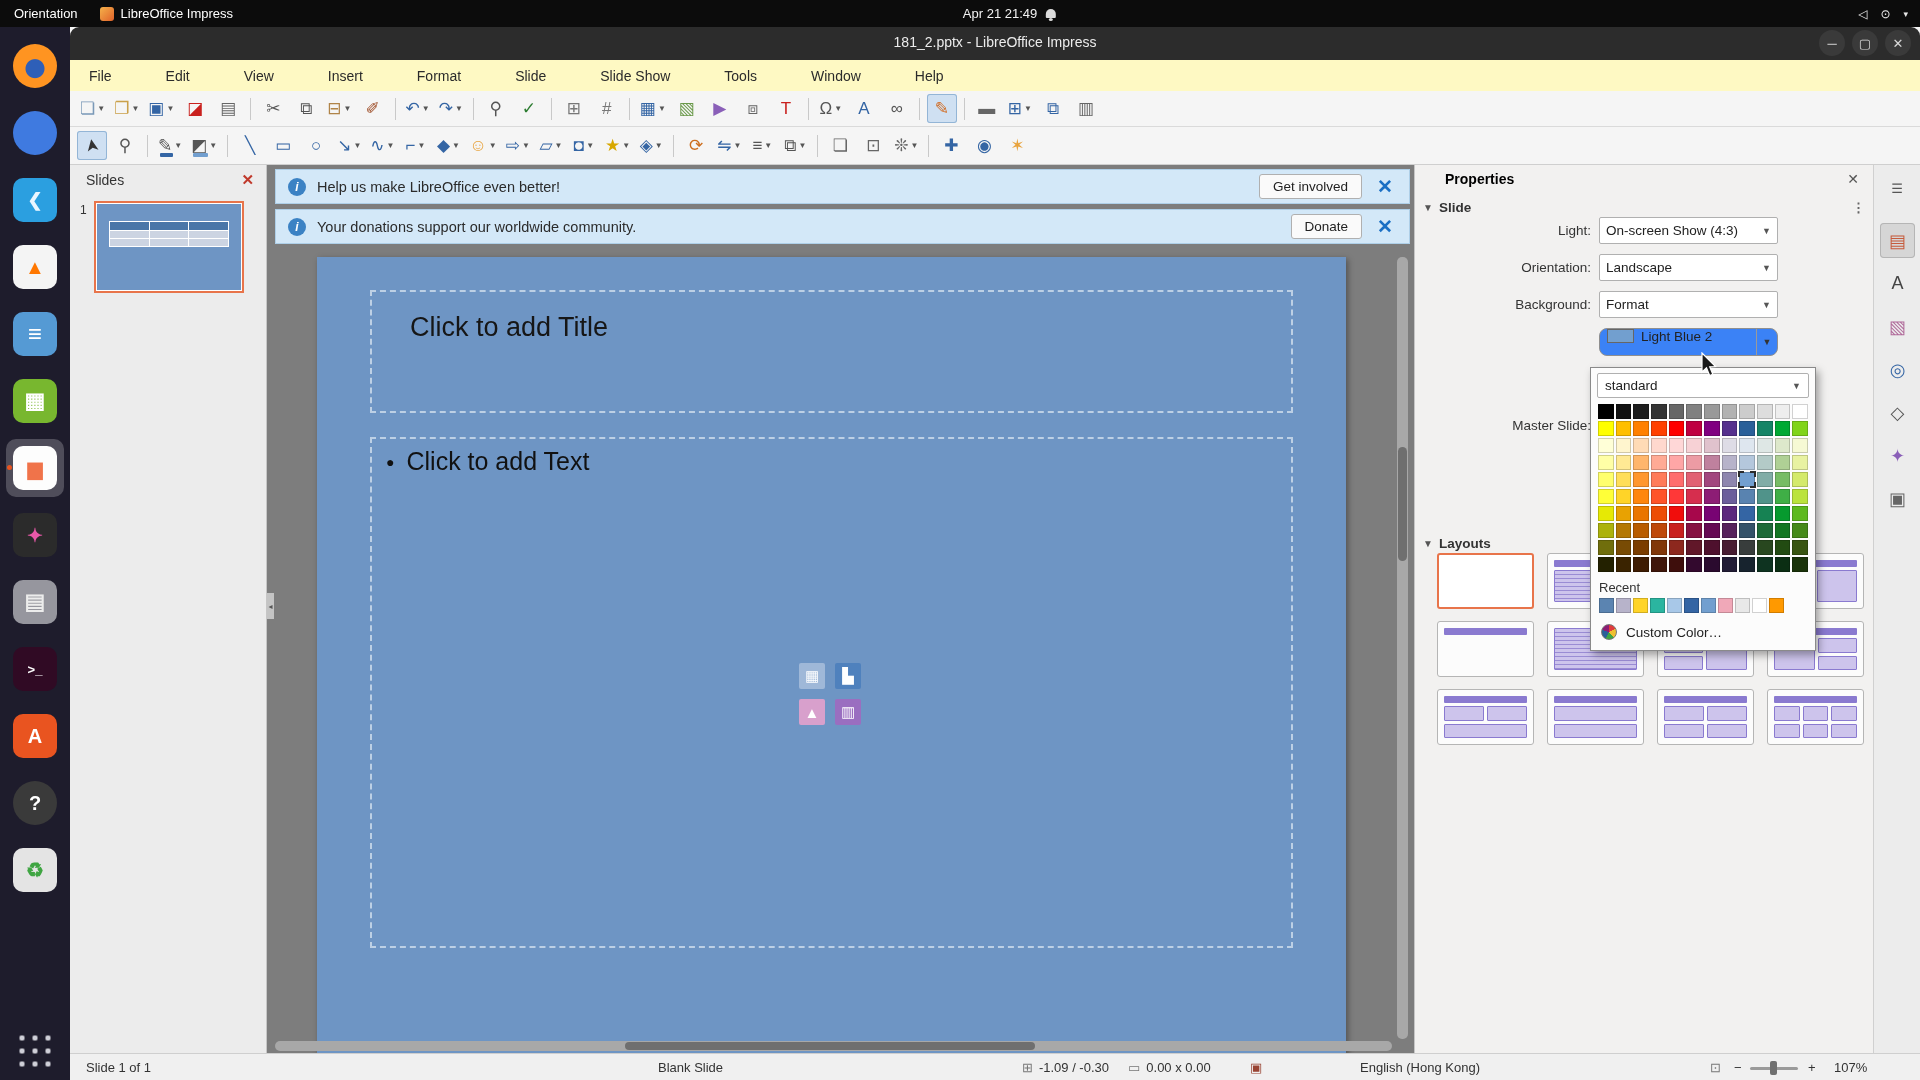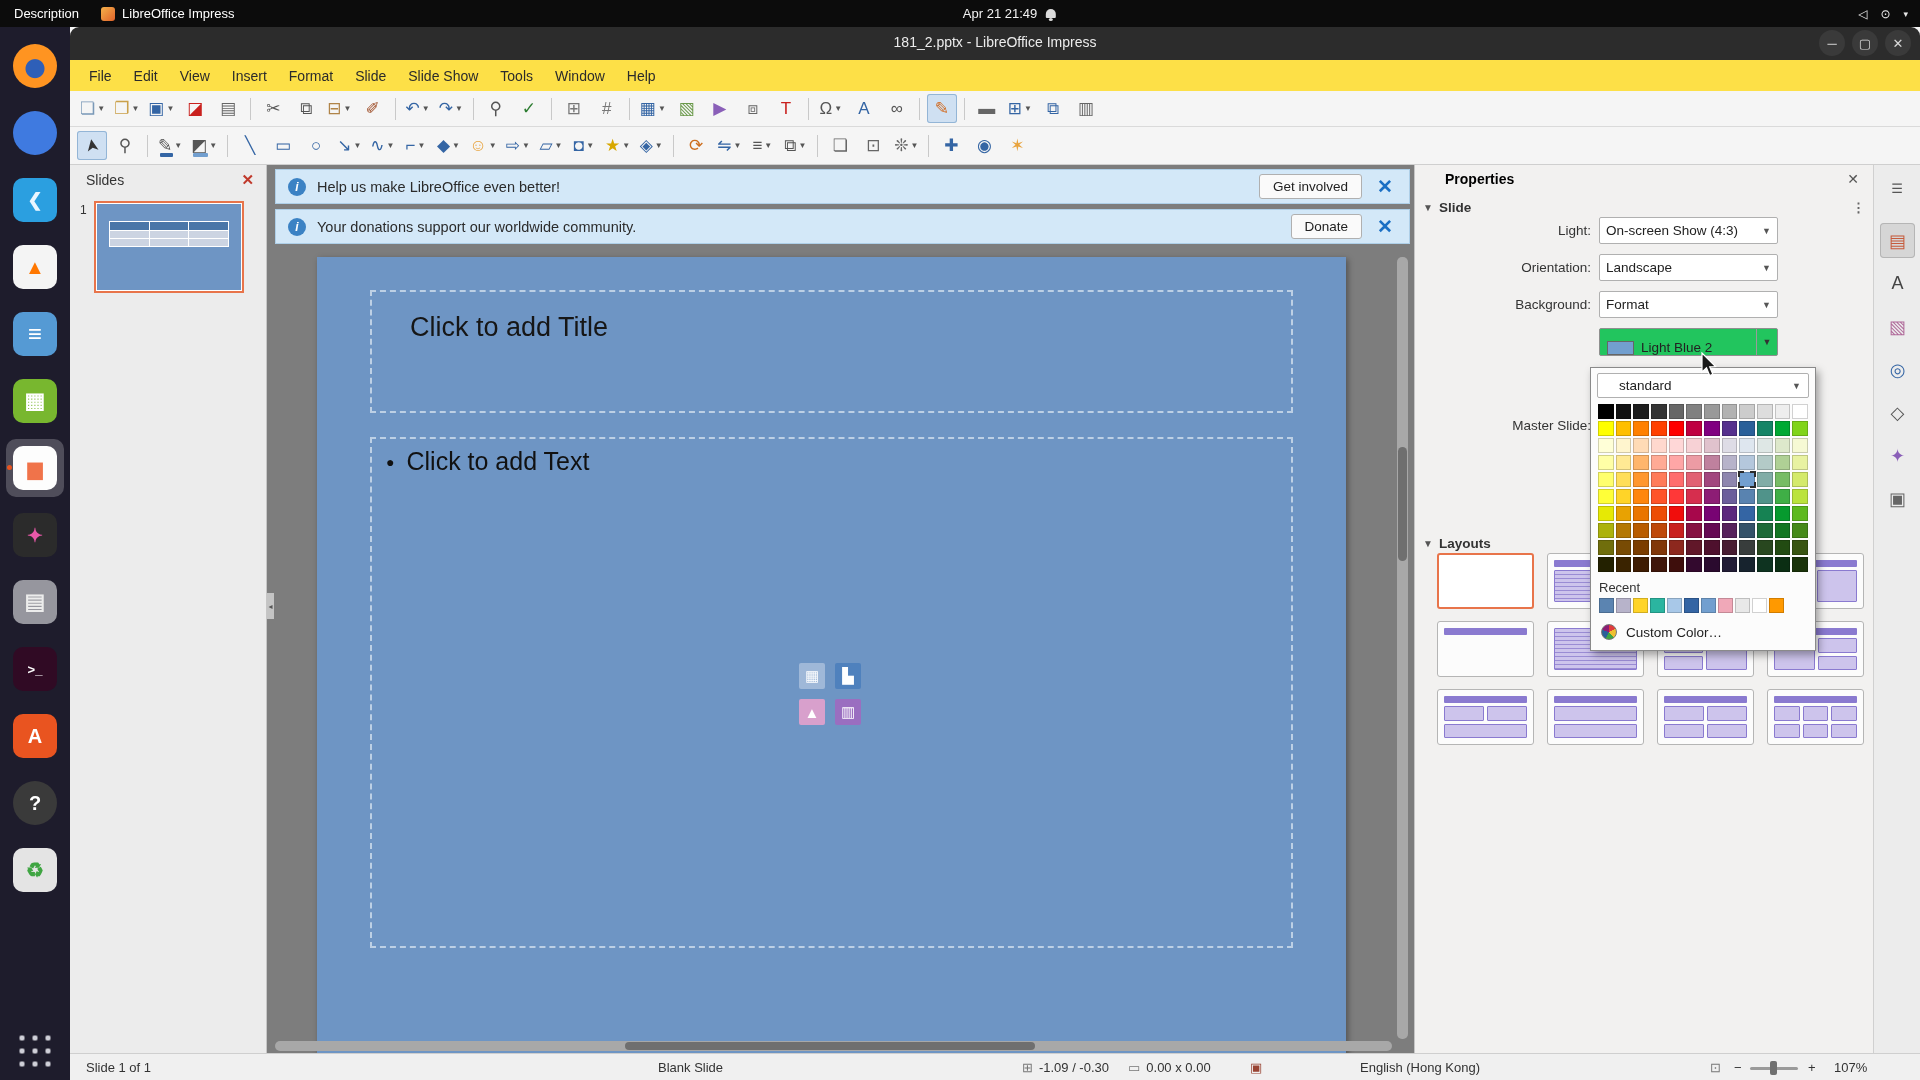--- a/index.html
+++ b/index.html
@@ -50,21 +50,21 @@
   .dock-spacer{flex:1;}
   .di-show-applications{background:transparent;background-image:radial-gradient(circle,#cfcfd8 2.6px,transparent 3px);background-size:13px 13px;background-position:center;width:36px;height:36px;border-radius:0;}
 
   
   .window{position:absolute;left:70px;top:27px;width:1850px;height:1053px;background:#f5f5f5;}
   .titlebar{position:absolute;left:0;top:0;right:0;height:33px;background:#2c2c2c;border-radius:9px 9px 0 0;color:#ececec;font-size:14px;}
   .wtitle{position:absolute;left:0;right:0;top:7px;text-align:center;}
   .win-controls{position:absolute;right:9px;top:3px;display:flex;gap:7px;}
   .win-btn{width:26px;height:26px;border-radius:50%;display:flex;align-items:center;justify-content:center;color:#d8d8d8;font-size:13px;background:#3a3a3a;}
 
-  .menubar{position:absolute;left:0;top:33px;right:0;height:31px;background:#fde047;display:flex;align-items:center;padding-left:8px;font-size:14px;color:#2b2b2b;}
+  .menubar{position:absolute;left:0;top:33px;right:0;height:31px;background:#fef9c3;display:flex;align-items:center;padding-left:8px;font-size:14px;color:#2b2b2b;gap:32px;}
   .menu-item{padding:5px 11px;border-radius:3px;}
 
   .toolbar{position:absolute;left:0;right:0;background:#f5f5f5;border-bottom:1px solid #dadada;display:flex;align-items:center;padding:0 7px;gap:3px;}
   .toolbar.row1{top:64px;height:36px;}
   .toolbar.row2{top:100px;height:38px;border-bottom:1px solid #cfcfcf;}
   .tbtn{height:29px;min-width:30px;padding:0 3px;display:flex;align-items:center;justify-content:center;border-radius:3px;position:relative;}
   .tbtn.active{background:#cfe0f2;box-shadow:inset 0 0 0 1px #93b5d6;}
   .tglyph{font-size:17px;line-height:1;}
   .g-select{display:inline-block;transform:rotate(-100deg);}
   .tbtn .dd{font-size:8px;color:#555;margin-left:2px;}
@@ -127,40 +127,40 @@
   .section-head{position:absolute;left:8px;right:8px;height:20px;display:flex;align-items:center;gap:6px;font-weight:bold;color:#333;}
   .sh-slide{top:32px;}
   .sh-layouts{top:368px;}
   .chev{font-size:10px;color:#555;}
   .sh-more{margin-left:auto;color:#666;font-size:13px;}
   .prow{position:absolute;left:0;right:0;height:28px;}
   .plabel{position:absolute;left:0;top:6px;width:176px;text-align:right;color:#333;}
   .pselect{position:absolute;left:184px;top:0;width:179px;height:27px;background:#fff;border:1px solid #b0b0b0;border-radius:2px;display:flex;align-items:center;padding:0 6px;}
   .pselect .val{flex:1;white-space:nowrap;overflow:hidden;color:#222;}
   .pselect .arr{color:#555;font-size:9px;margin-left:4px;}
-  .colorbtn{position:absolute;left:184px;top:0;width:179px;height:28px;background:#22c55e;border:1px solid #8f8f8f;border-radius:2px;display:flex;align-items:flex-end;}
+  .colorbtn{position:absolute;left:184px;top:0;width:179px;height:28px;background:#3b82f6;border:1px solid #8f8f8f;border-radius:8px;display:flex;align-items:flex-start;}
   .cb-swatch{width:27px;height:14px;margin:0 7px 0 7px;border:1px solid #666;flex:none;}
   .cb-label{flex:1;color:#222;white-space:nowrap;overflow:hidden;}
   .cb-arrow{width:21px;height:100%;border-left:1px solid #9a9a9a;display:flex;align-items:center;justify-content:center;font-size:9px;color:#333;flex:none;}
 
   .layout-grid{position:absolute;left:22px;top:388px;display:grid;grid-template-columns:repeat(4,97px);grid-auto-rows:56px;gap:12px 13px;}
   .layout-cell{background:#fcfcfc;border:1px solid #b5b5b5;border-radius:3px;padding:6px;display:flex;flex-direction:column;position:relative;}
   .layout-cell.selected{border:2px solid #e8744a;padding:5px;background:#fff;}
   .lt-bar{display:block;height:7px;background:#8a7ad0;border-radius:1px;margin-bottom:3px;flex:none;}
   .lt-area{flex:1;display:flex;gap:3px;}
   .lt-stack{flex:1;display:flex;flex-direction:column;gap:3px;}
   .lt-stack .lt-area{flex:1;}
   .lt-col{flex:1;display:flex;flex-direction:column;gap:3px;}
   .lt-box{flex:1;background:#cdc4ec;border:1px solid #8a7ad0;border-radius:1px;display:block;}
   .lt-lines{background:repeating-linear-gradient(180deg,#cdc4ec 0 3px,#9a8cd4 3px 4px);}
 
   
   .popup{position:absolute;left:175px;top:202px;width:226px;background:#fcfcfc;border:1px solid #8a8a8a;box-shadow:3px 4px 8px rgba(0,0,0,.35);z-index:60;padding-bottom:6px;}
   .pp-select{margin:5px 6px 6px;height:25px;background:#fff;border:1px solid #b0b0b0;border-radius:2px;display:flex;align-items:center;padding:0 7px;}
-  .pp-select .val{flex:1;color:#222;margin-left:14px;}
+  .pp-select .val{flex:1;color:#222;}
   .pp-select .arr{font-size:9px;color:#555;}
   .pp-grid{display:grid;grid-template-columns:repeat(12,1fr);gap:2px;margin:0 7px;}
   .sw{height:15px;border:1px solid rgba(0,0,0,.18);}
   .sw.sel{outline:2px dashed #2b2b2b;outline-offset:-1px;z-index:2;}
   .pp-recent-label{margin:8px 8px 3px;font-size:13px;color:#333;}
   .pp-recent{display:flex;gap:2px;margin:0 8px;}
   .pp-recent .sw{width:15px;flex:none;}
   .pp-custom{display:flex;align-items:center;gap:9px;margin:11px 10px 4px;color:#222;}
   .wheel{width:16px;height:16px;border-radius:50%;background:conic-gradient(#e03c3c 0 17%,#f0c030 17% 38%,#3fa542 38% 58%,#2a6099 58% 80%,#8d1d75 80%);border:1px solid #777;}
 
@@ -177,21 +177,21 @@
   .ztrack{position:absolute;left:1680px;top:13px;width:48px;height:3px;background:#9a9a9a;border-radius:2px;}
   .zthumb{position:absolute;left:1700px;top:7px;width:7px;height:14px;background:#707070;border-radius:2px;}
 
   .cursor{position:absolute;z-index:200;pointer-events:none;}
 </style>
 </head>
 <body>
 
 <div class="topbar">
   <div class="tb-left">
-    <span class="tb-activities">Description</span>
+    <span class="tb-activities">Orientation</span>
     <span class="tb-app">
       <span class="tb-appicon"></span>
       <span>LibreOffice Impress</span>
     </span>
   </div>
   <div class="tb-center">
     <span>Apr 21 21:49</span>
     <span class="bell"></span>
   </div>
   <div class="tb-right">

